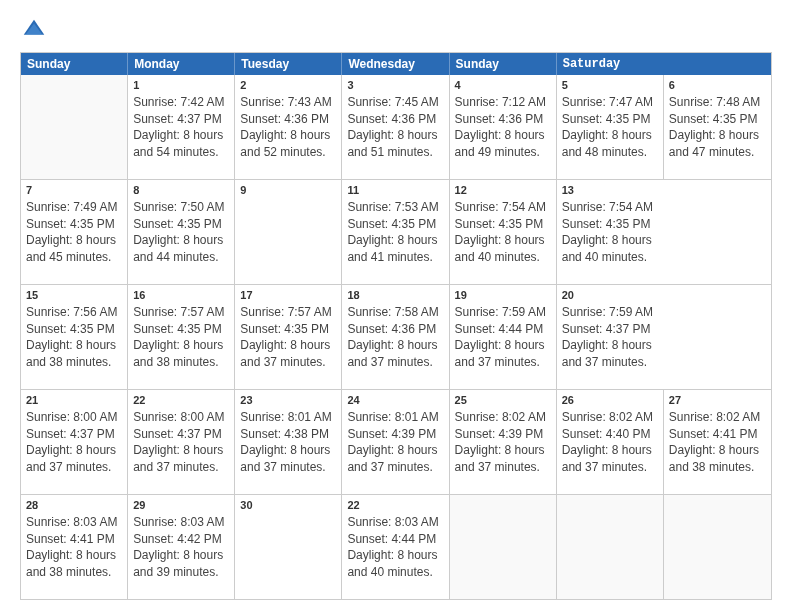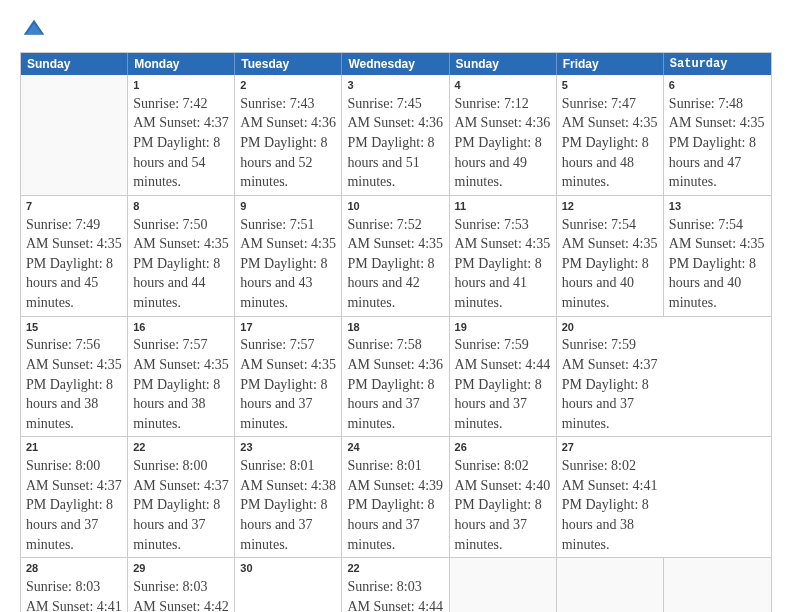--- a/index.html
+++ b/index.html
@@ -96,24 +96,23 @@
     .cal-cell:last-child { border-right: none; }
     .cal-cell.empty { background: #f9f9f9; }
     .day-num {
       font-size: 11px;
       font-weight: bold;
       color: #333;
       display: block;
       margin-bottom: 1px;
     }
     .cell-info {
-      font-size: 14px;
+      font-size: 12px;
       color: #444;
       line-height: 1.4;
-      font-family: Liberation Serif, serif;
     }
   </style>
 </head>
 <body>
 
 <div class="page">
   <div class="header">
     <div class="logo">
       <svg class="logo-icon" viewBox="0 0 30 30">
         <polygon points="15,4 26,20 4,20" fill="#2a6bb5"></polygon>
@@ -130,21 +129,20 @@
     </div>
   </div>
 
   <div class="calendar">
     <div class="cal-header" id="cal-header">
         <div class="cal-header-cell">Sunday</div>
         <div class="cal-header-cell">Monday</div>
         <div class="cal-header-cell">Tuesday</div>
         <div class="cal-header-cell">Wednesday</div>
         <div class="cal-header-cell">Sunday</div>
-        <div class="cal-header-cell">Friday</div>
         <div class="cal-header-cell">Saturday</div>
       </div>
     <div class="cal-body" id="cal-body">
         <div class="cal-row">
           <div class="cal-cell empty"></div>
           <div class="cal-cell">
             <span class="day-num">1</span>
             <div class="cell-info">Sunrise: 7:42 AM
 Sunset: 4:37 PM
 Daylight: 8 hours
@@ -196,31 +194,20 @@
           </div>
           <div class="cal-cell">
             <span class="day-num">8</span>
             <div class="cell-info">Sunrise: 7:50 AM
 Sunset: 4:35 PM
 Daylight: 8 hours
 and 44 minutes.</div>
           </div>
           <div class="cal-cell">
             <span class="day-num">9</span>
-            <div class="cell-info">Sunrise: 7:51 AM
-Sunset: 4:35 PM
-Daylight: 8 hours
-and 43 minutes.</div>
-          </div>
-          <div class="cal-cell">
-            <span class="day-num">10</span>
-            <div class="cell-info">Sunrise: 7:52 AM
-Sunset: 4:35 PM
-Daylight: 8 hours
-and 42 minutes.</div>
           </div>
           <div class="cal-cell">
             <span class="day-num">11</span>
             <div class="cell-info">Sunrise: 7:53 AM
 Sunset: 4:35 PM
 Daylight: 8 hours
 and 41 minutes.</div>
           </div>
           <div class="cal-cell">
             <span class="day-num">12</span>
@@ -299,20 +286,27 @@
           <div class="cal-cell">
             <span class="day-num">23</span>
             <div class="cell-info">Sunrise: 8:01 AM
 Sunset: 4:38 PM
 Daylight: 8 hours
 and 37 minutes.</div>
           </div>
           <div class="cal-cell">
             <span class="day-num">24</span>
             <div class="cell-info">Sunrise: 8:01 AM
+Sunset: 4:39 PM
+Daylight: 8 hours
+and 37 minutes.</div>
+          </div>
+          <div class="cal-cell">
+            <span class="day-num">25</span>
+            <div class="cell-info">Sunrise: 8:02 AM
 Sunset: 4:39 PM
 Daylight: 8 hours
 and 37 minutes.</div>
           </div>
           <div class="cal-cell">
             <span class="day-num">26</span>
             <div class="cell-info">Sunrise: 8:02 AM
 Sunset: 4:40 PM
 Daylight: 8 hours
 and 37 minutes.</div>

